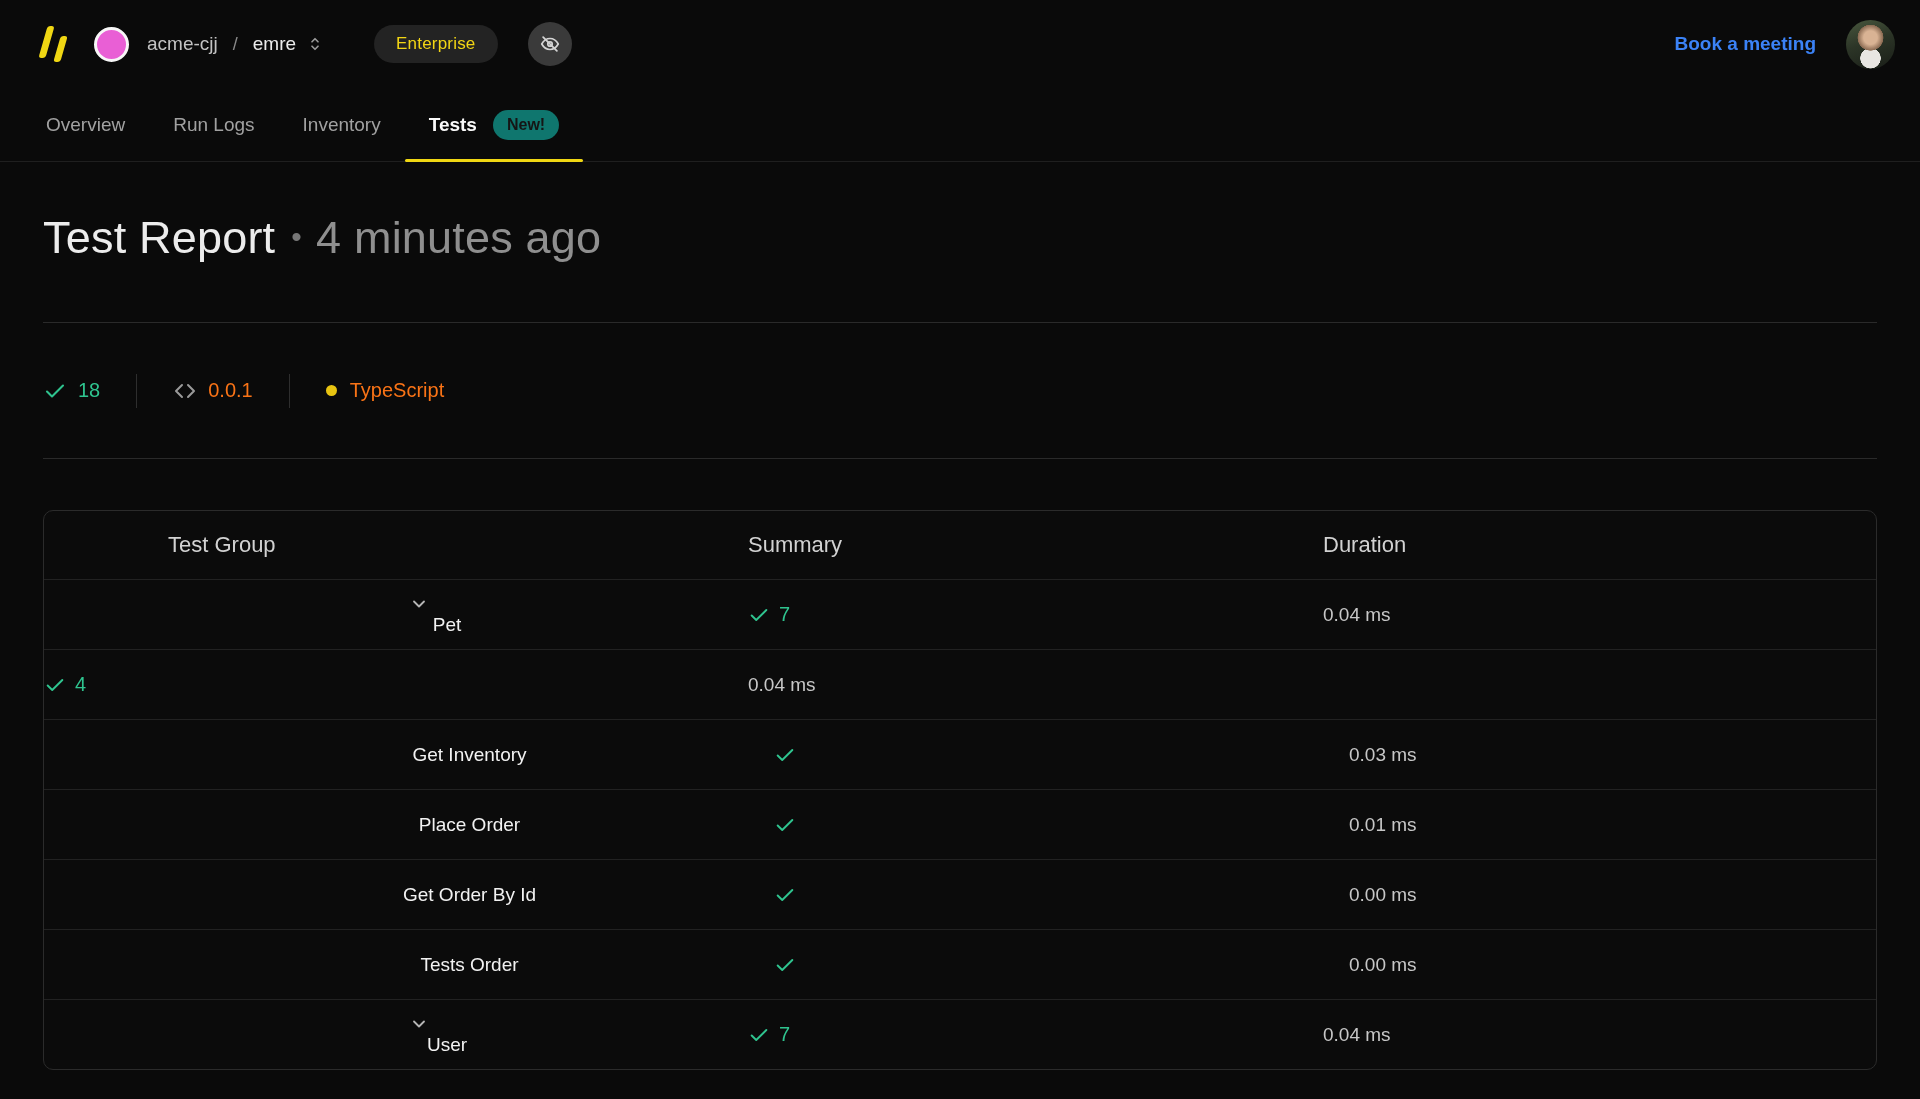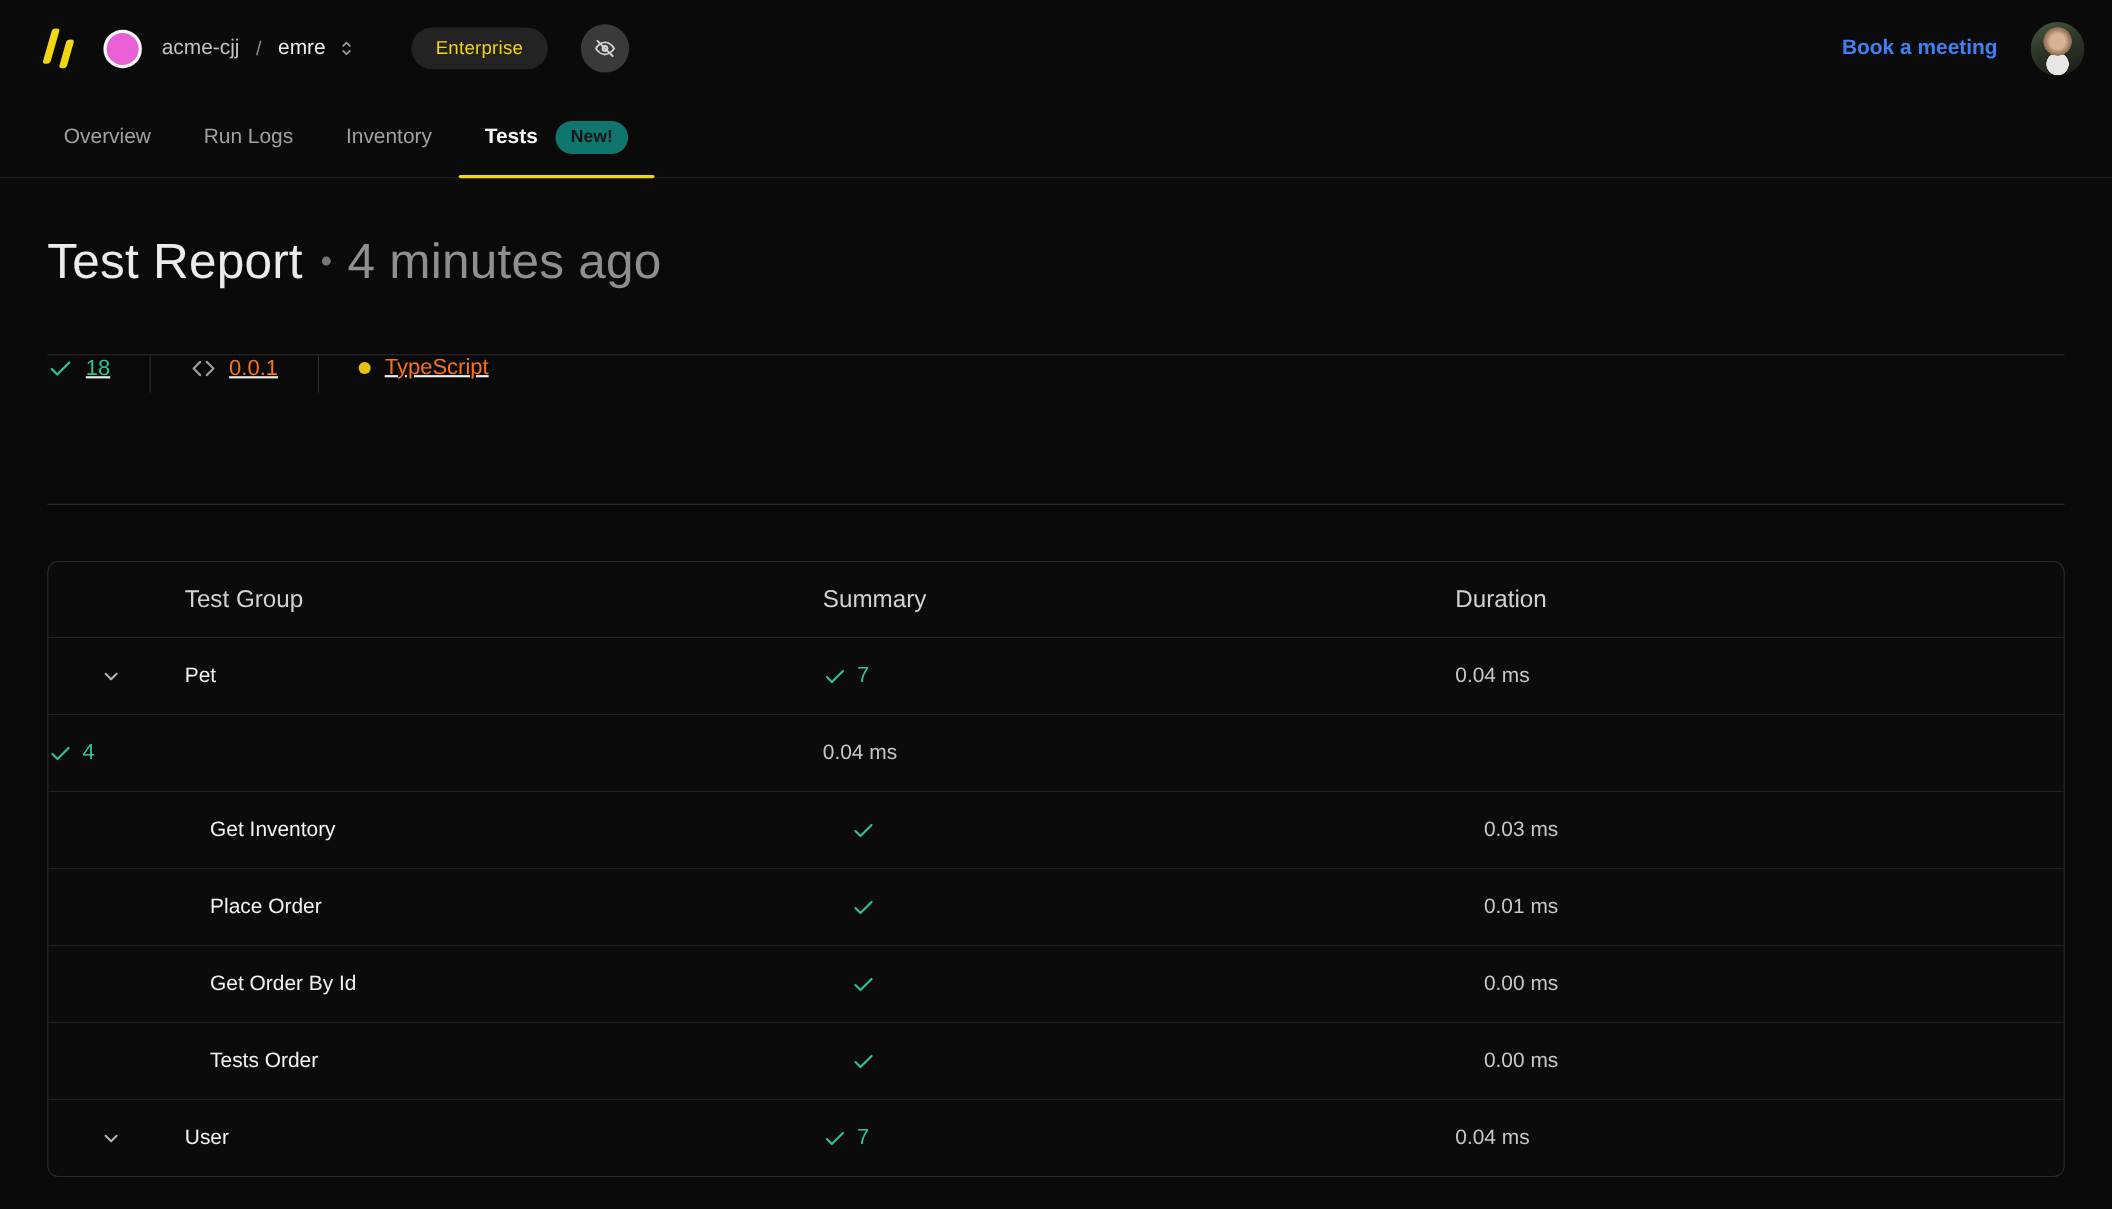--- a/index.html
+++ b/index.html
@@ -56,21 +56,21 @@
       radial-gradient(circle at 50% 36%, #d9b394 0 17%, #8a6a52 32%, rgba(0,0,0,0) 33%),
       radial-gradient(circle at 50% 78%, #e8e6e2 0 22%, rgba(0,0,0,0) 23%),
       linear-gradient(160deg, #49583e 0%, #2c3527 45%, #191d17 100%);
   }
 
   
   .tabs {
     height: 74px;
     display: flex;
     align-items: stretch;
-    padding-left: 34px;
+    padding-left: 22px;
     border-bottom: 1px solid #1f1f1f;
   }
   .tab {
     position: relative;
     display: flex; align-items: center;
     padding: 0 24px;
     color: #a1a1a1; font-size: 19px;
     cursor: pointer;
   }
   .tab.active { color: #fafafa; font-weight: 700; }
@@ -94,24 +94,23 @@
     letter-spacing: .2px;
   }
   h1 .title-sep { color: #777; font-size: 30px; margin: 0 14px 0 16px; vertical-align: 6px; }
   h1 .timestamp { color: #8f8f8f; font-weight: 400; }
 
   .hr { border: none; border-top: 1px solid #2a2a2a; margin-top: 58px; }
   .hr2 { border: none; border-top: 1px solid #2a2a2a; }
 
   .stats {
     height: 135px;
-    display: flex; align-items: flex-start;
+    display: flex; align-items: center;
     column-gap: 36px;
     font-size: 20px;
-    text-decoration: underline;
   }
   .stat { display: flex; align-items: center; }
   .stat .ic { display: flex; margin-right: 11px; }
   .stat-passed { color: #2fc48f; }
   .vdiv { width: 1px; height: 34px; background: #2e2e2e; }
   .code-ic { color: #9a9a9a; }
   .stat-version, .stat-lang { color: #f97316; }
   .lang-dot { width: 11px; height: 11px; border-radius: 50%; background: #e8c411; margin-right: 13px; }
 
   
@@ -123,21 +122,21 @@
     background: #0b0b0b;
   }
   .trow, .thead {
     display: grid;
     grid-template-columns: 704px 575px 1fr;
     align-items: center;
   }
   .thead { height: 68px; color: #d2d2d2; font-size: 22px; }
   .thead .hc1 { padding-left: 124px; }
   .trow { height: 70px; border-top: 1px solid #222222; font-size: 19px; }
-  .cell.c1 { display: flex; align-items: center; padding-left: 47px; }
+  .cell.c1 { display: flex; align-items: center; padding-left: 47px; flex-direction: column; }
   .trow.sub .cell.c1 { padding-left: 147px; }
   .chev { display: flex; width: 22px; color: #b5b5b5; cursor: pointer; }
   .cell.c1 .name { color: #f2f2f2; margin-left: 55px; }
   .trow.sub .cell.c1 .name { margin-left: 0; }
   .cell.c2 { display: flex; align-items: center; color: #2fc48f; }
   .trow.sub .cell.c2 { padding-left: 26px; }
   .cell.c2 .count { font-size: 20px; margin-left: 9px; }
   .cell.c2 .check { display: flex; }
   .cell.c3 { color: #c7c7c7; }
   .trow.sub .cell.c3 { padding-left: 26px; }

